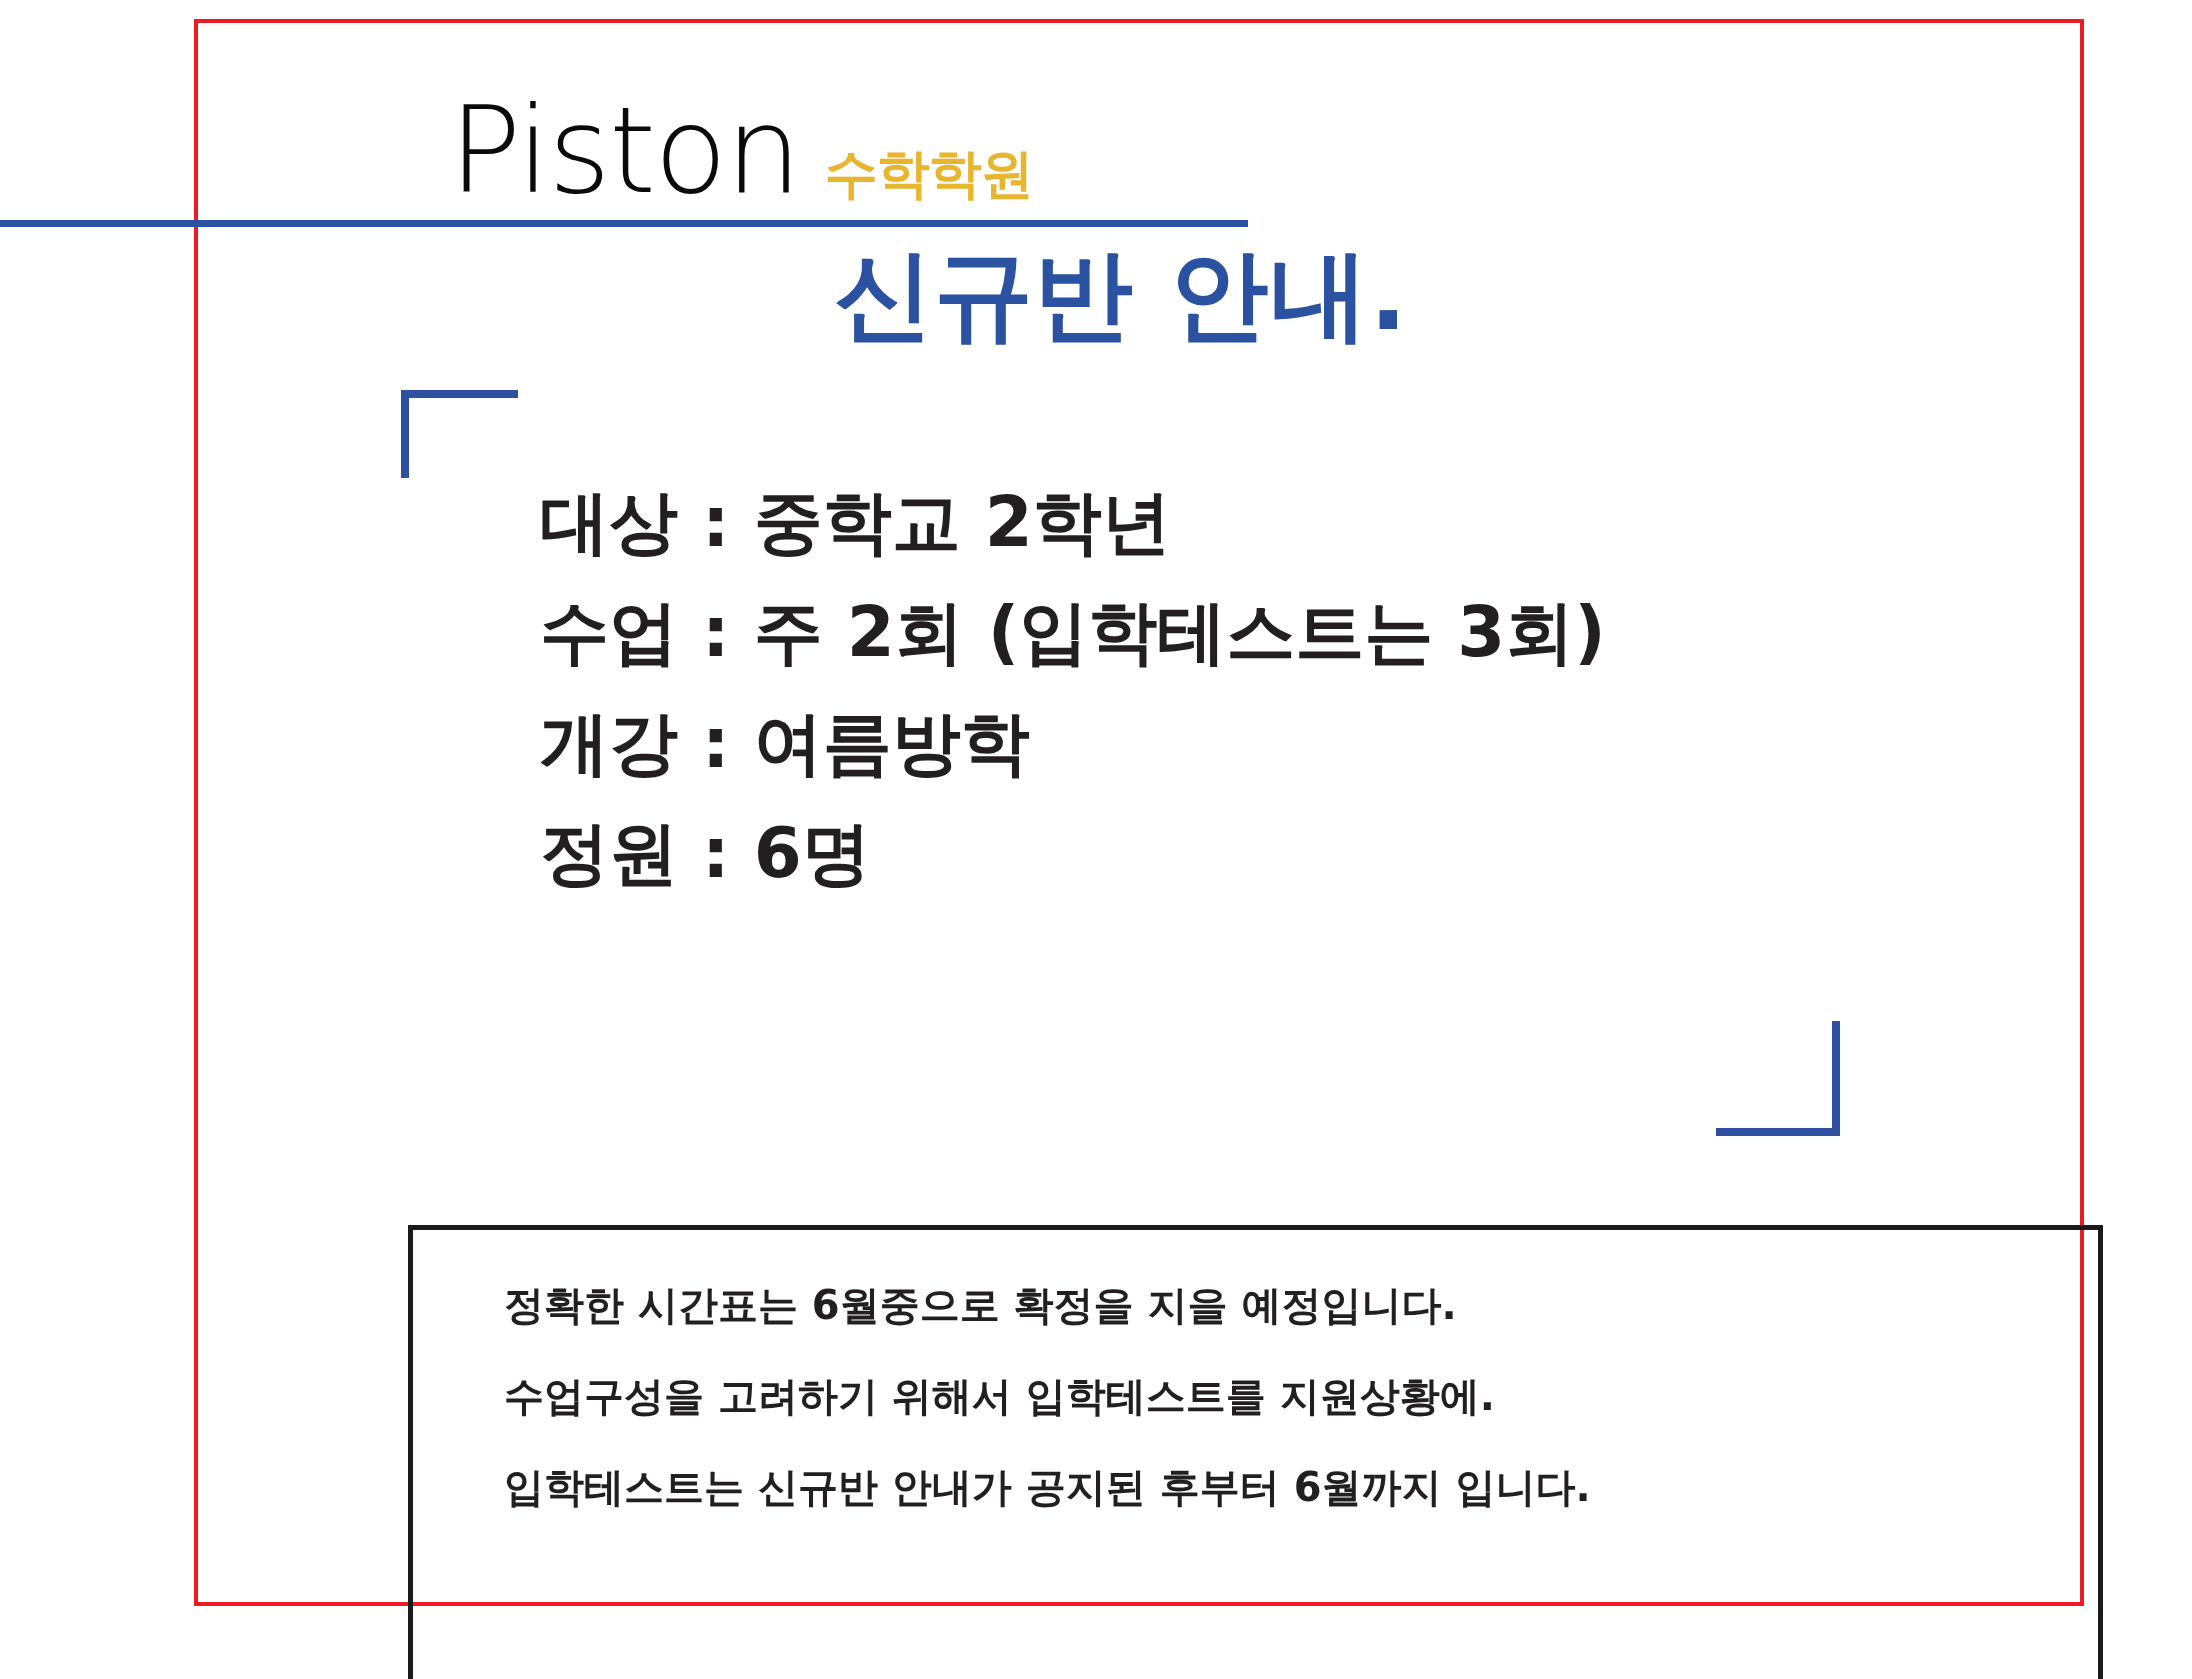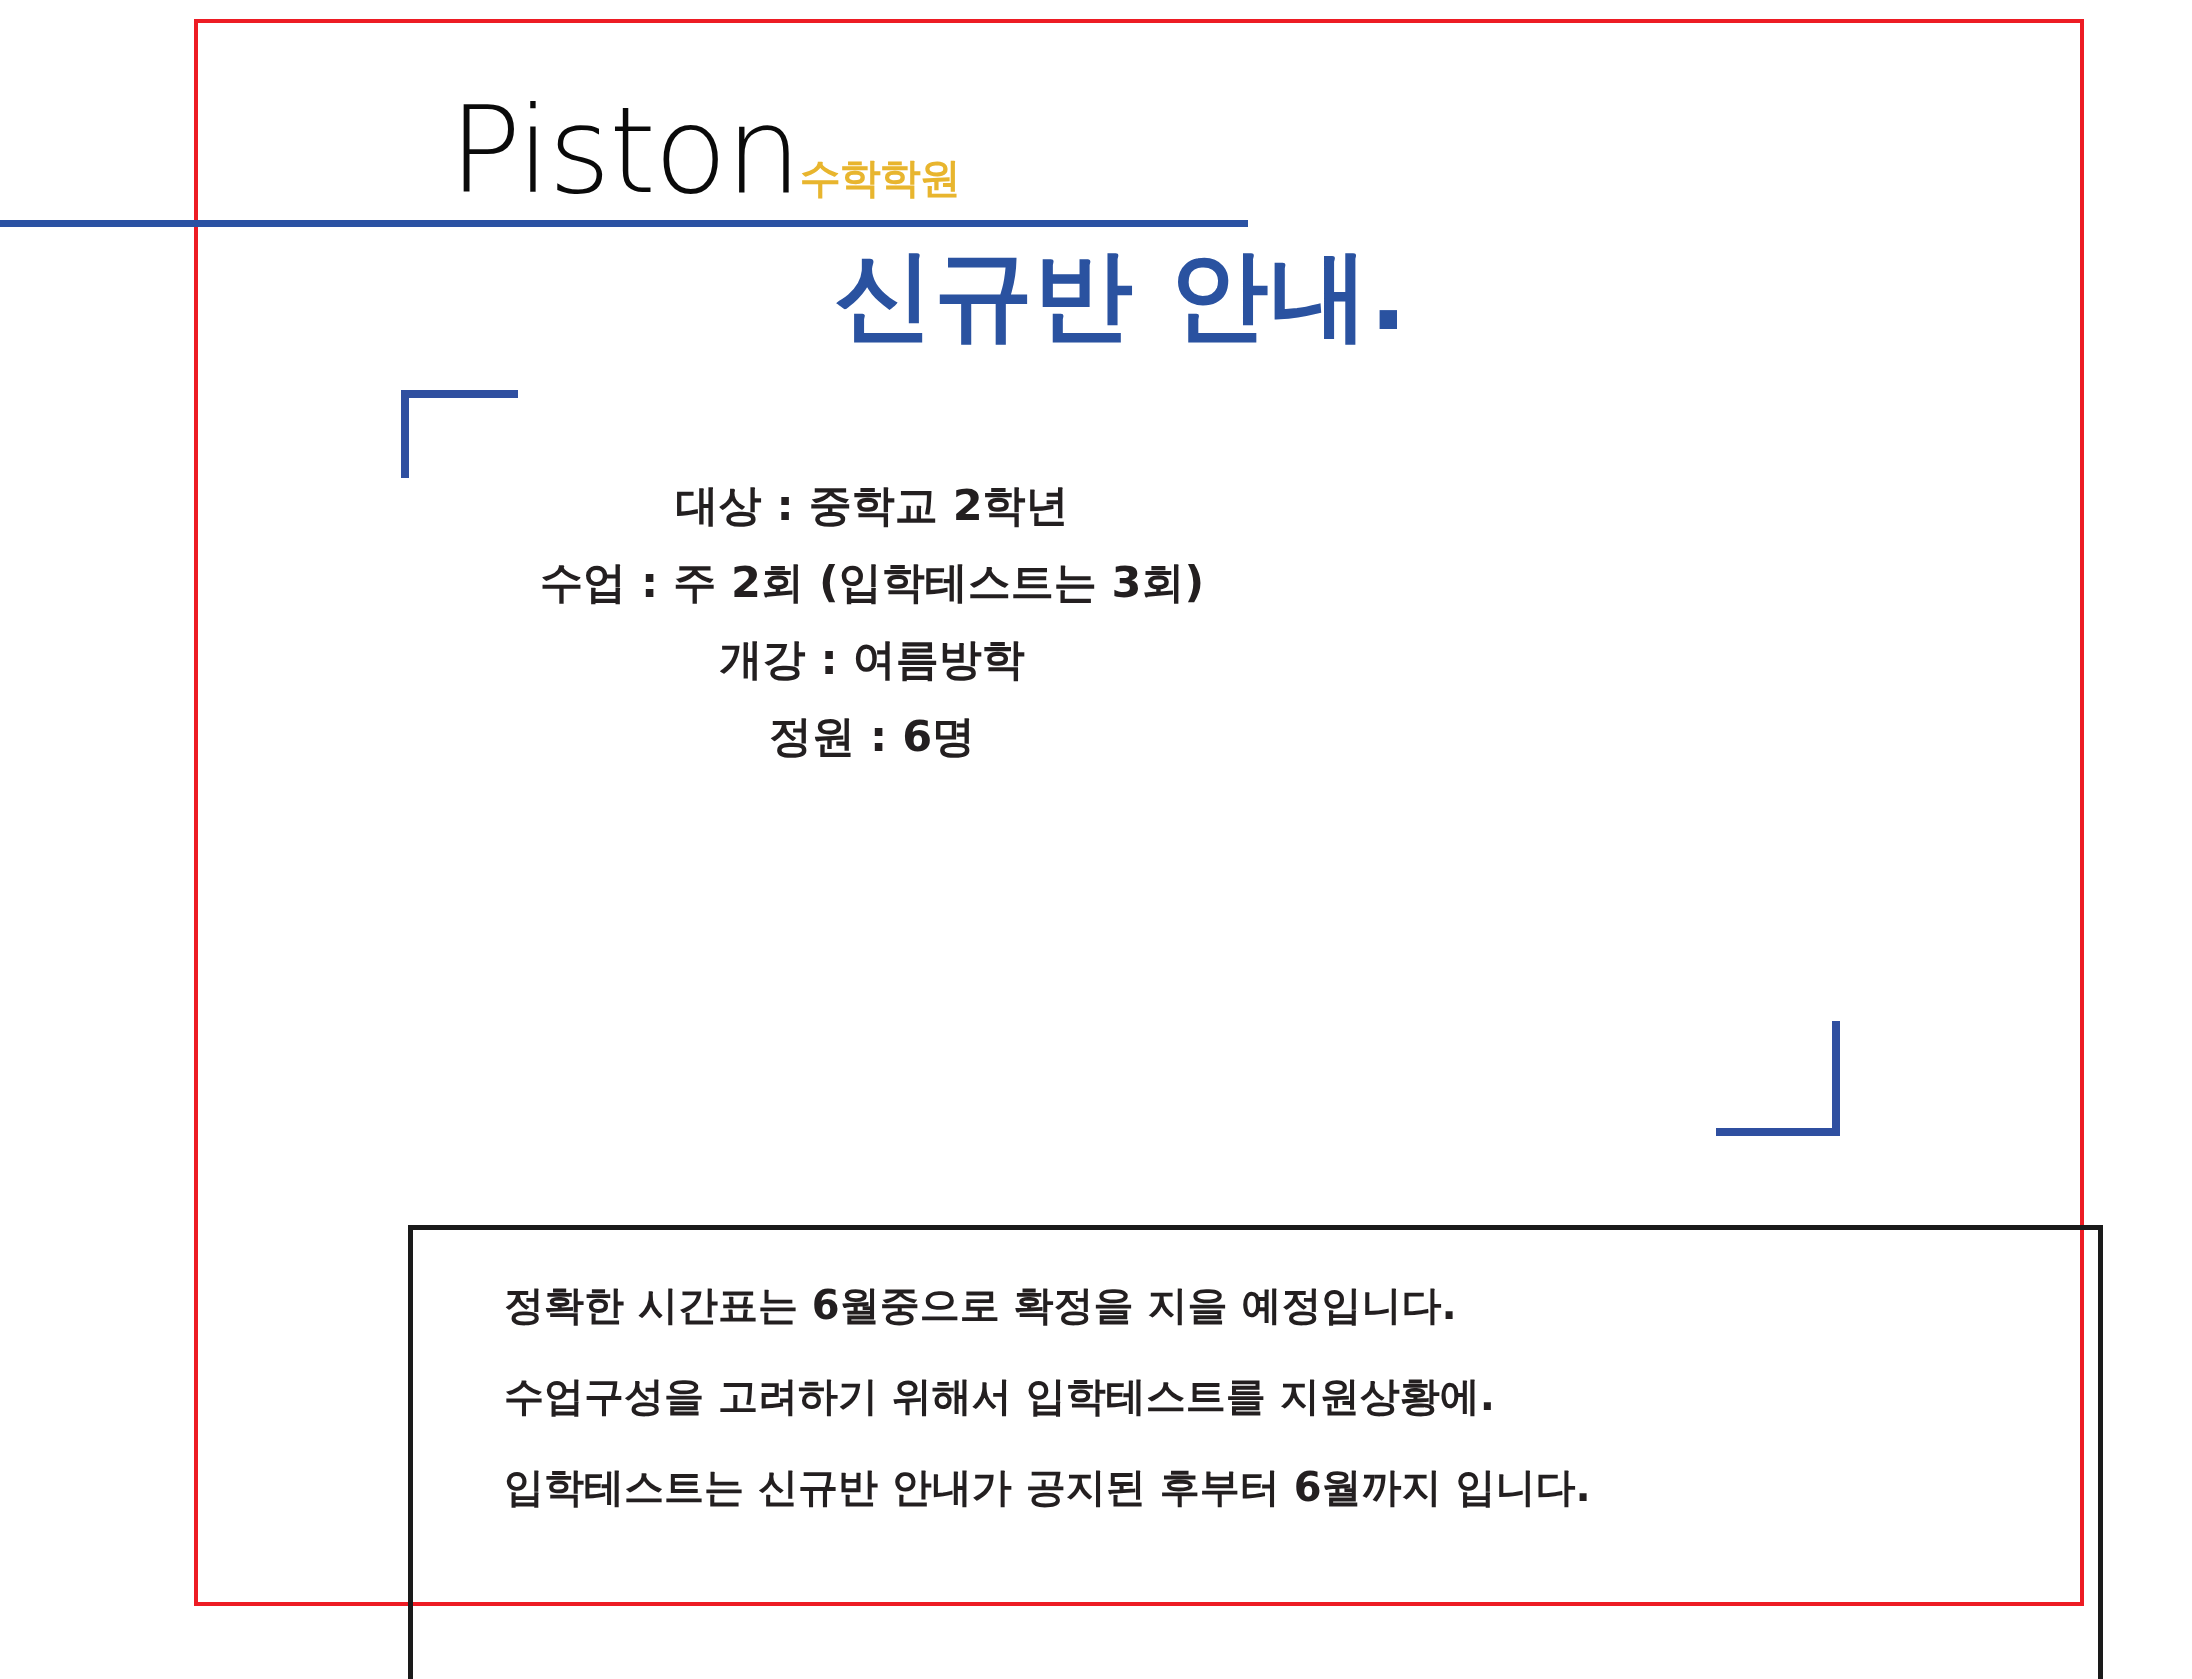--- a/index.html
+++ b/index.html
@@ -69,24 +69,25 @@
   .logo-mark {
     font-family: "DejaVu Sans", sans-serif;
     font-size: 120px;
     font-weight: 300;
     letter-spacing: -1.9px;
     color: #0a0a0a;
     line-height: 1;
   }
   .logo-sub {
     font-family: Liberation Sans, sans-serif;
-    font-size: 41px;
+    font-size: 53px;
     font-weight: 700;
     color: #e8b52e;
     line-height: 1;
+    margin-left: 25px;
     letter-spacing: -1px;
   }
 
   
   .headline {
     position: absolute;
     left: 834px;
     top: 241px;
     font-family: "DejaVu Sans", sans-serif;
     font-size: 99px;
@@ -101,28 +102,27 @@
   .detail-list {
     position: absolute;
     left: 540px;
     top: 478px;
     margin: 0;
     padding: 0;
     list-style: none;
   }
   .detail-item {
     font-family: "DejaVu Sans", sans-serif;
-    font-size: 43px;
+    font-size: 69px;
     font-weight: 700;
     color: #231f20;
     line-height: 1.28;
     margin-bottom: 22px;
     letter-spacing: 0px;
     white-space: nowrap;
-    text-align: center;
   }
 
   
   .note-box {
     position: absolute;
     left: 408px;
     top: 1225px;
     width: 1695px;
     height: 478px;
     border: 5.7px solid #1a1a1a;

